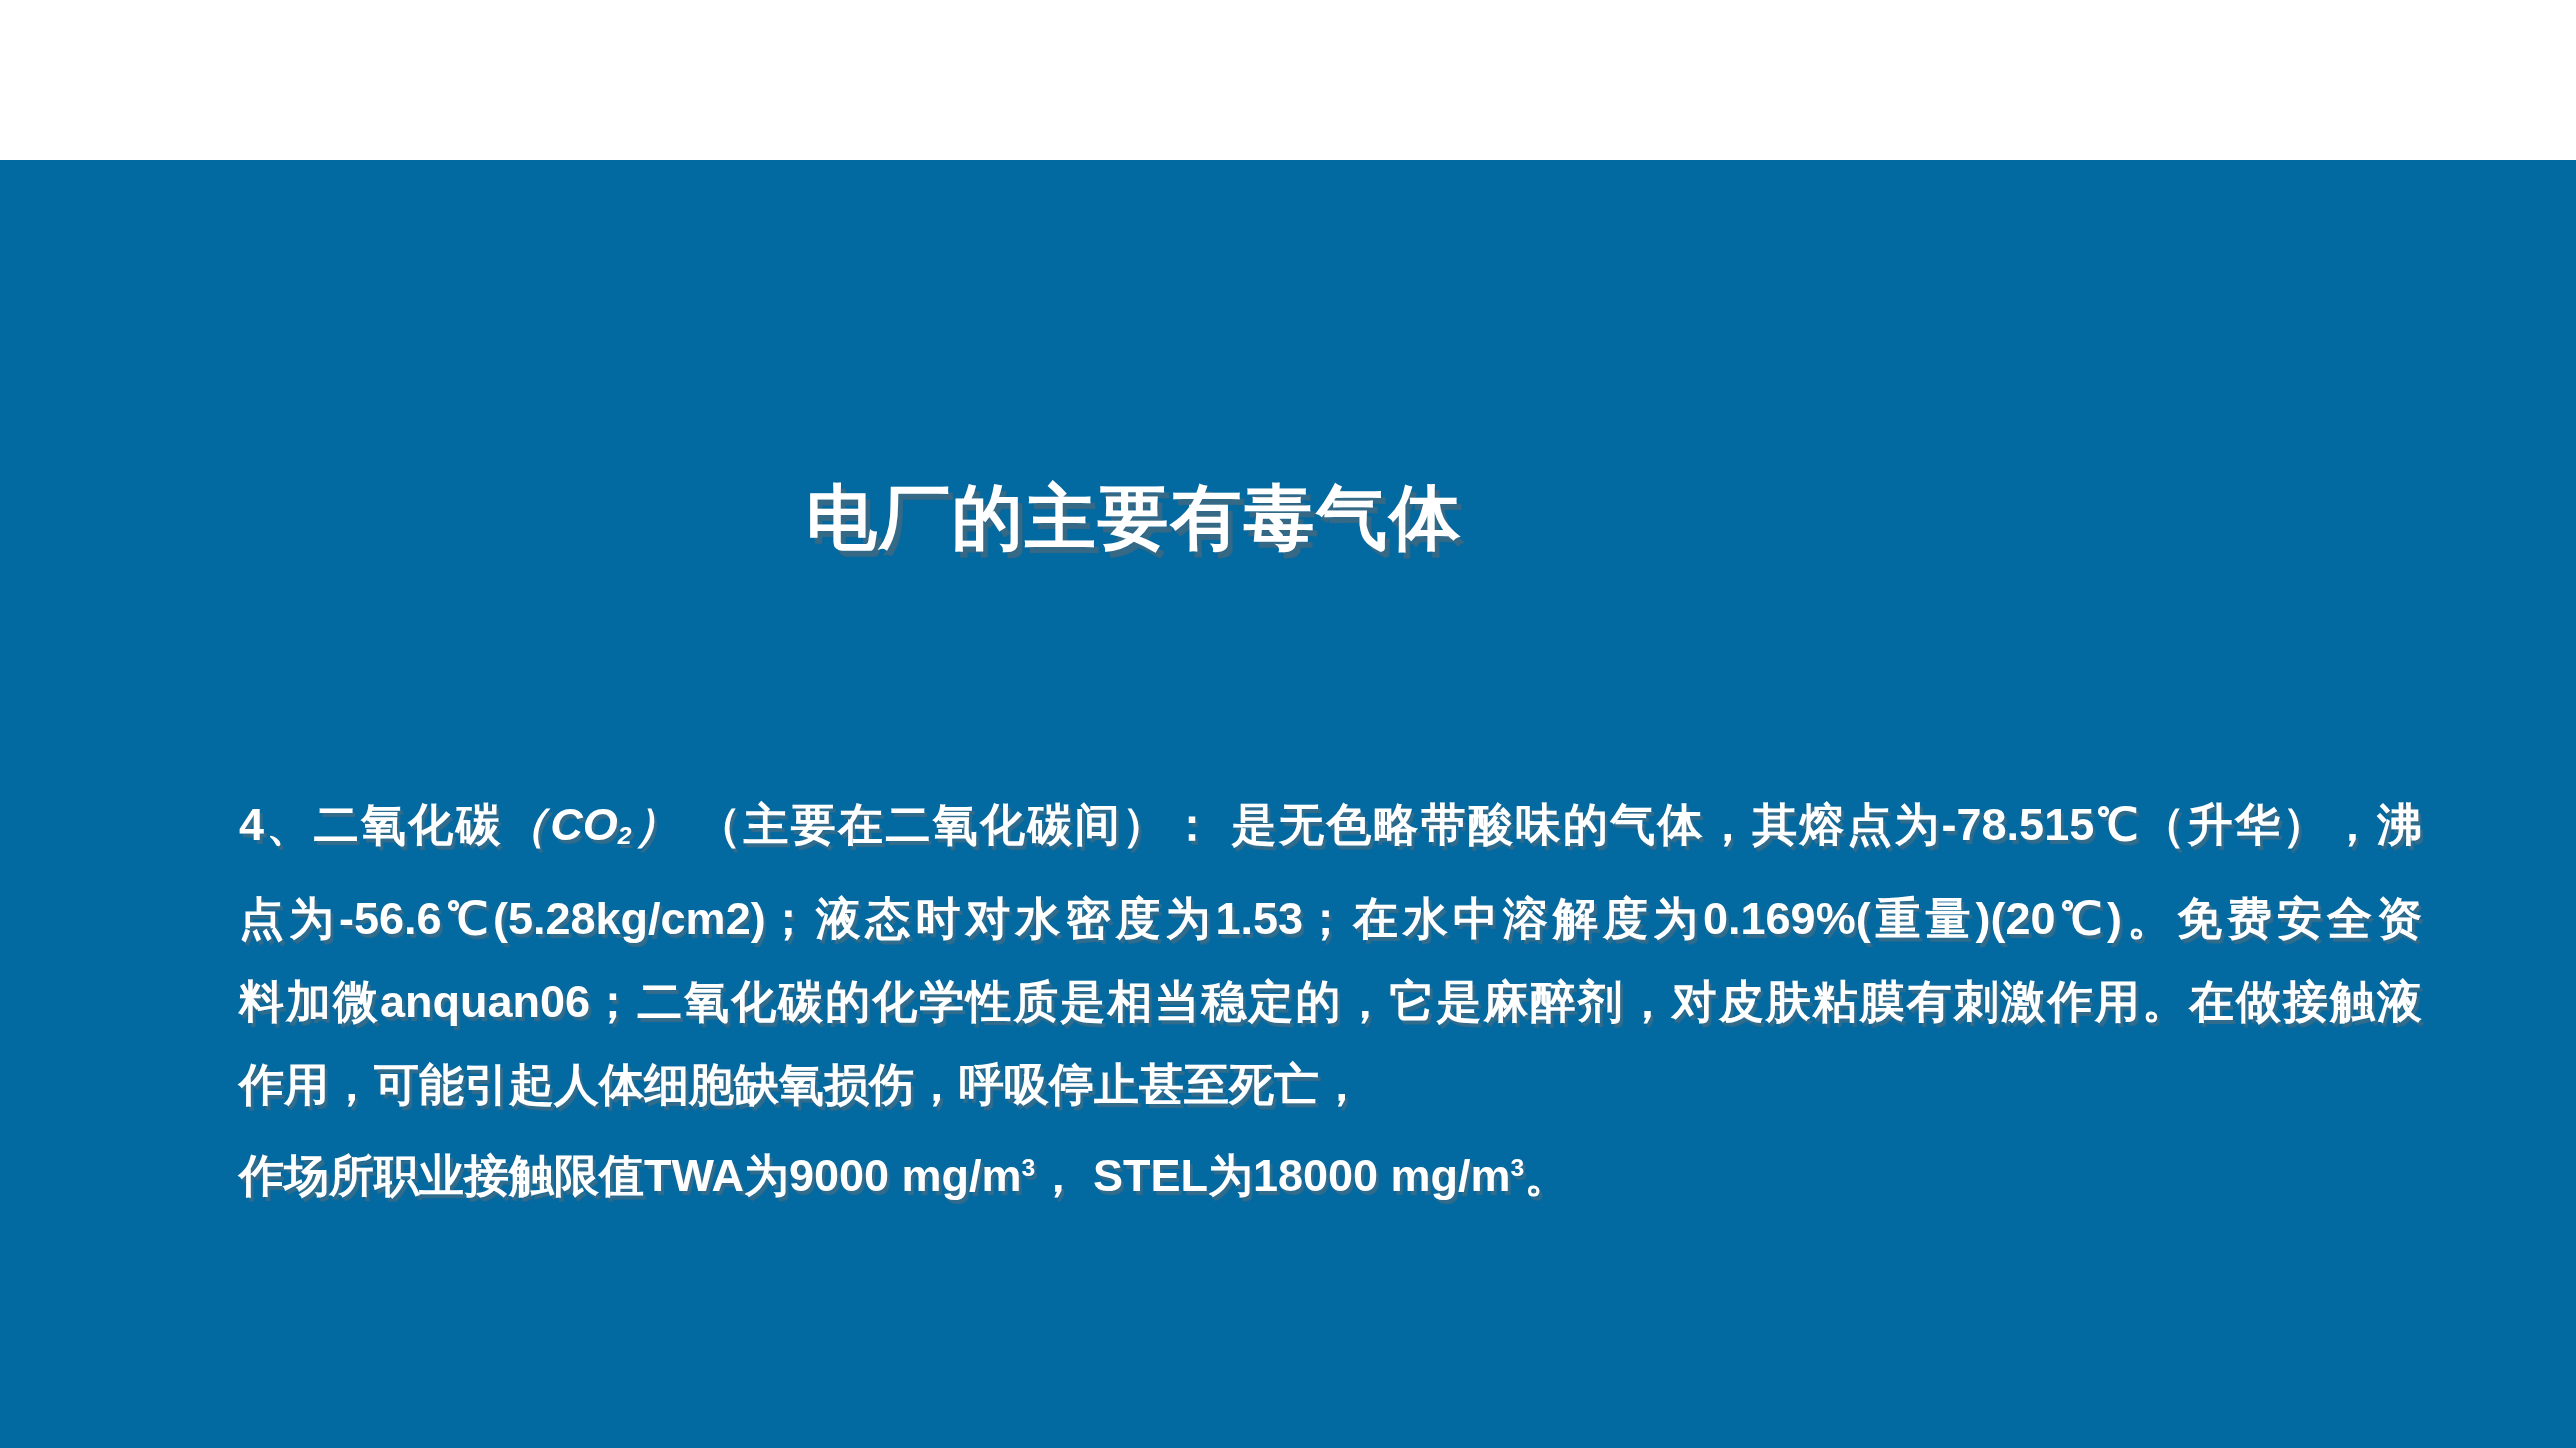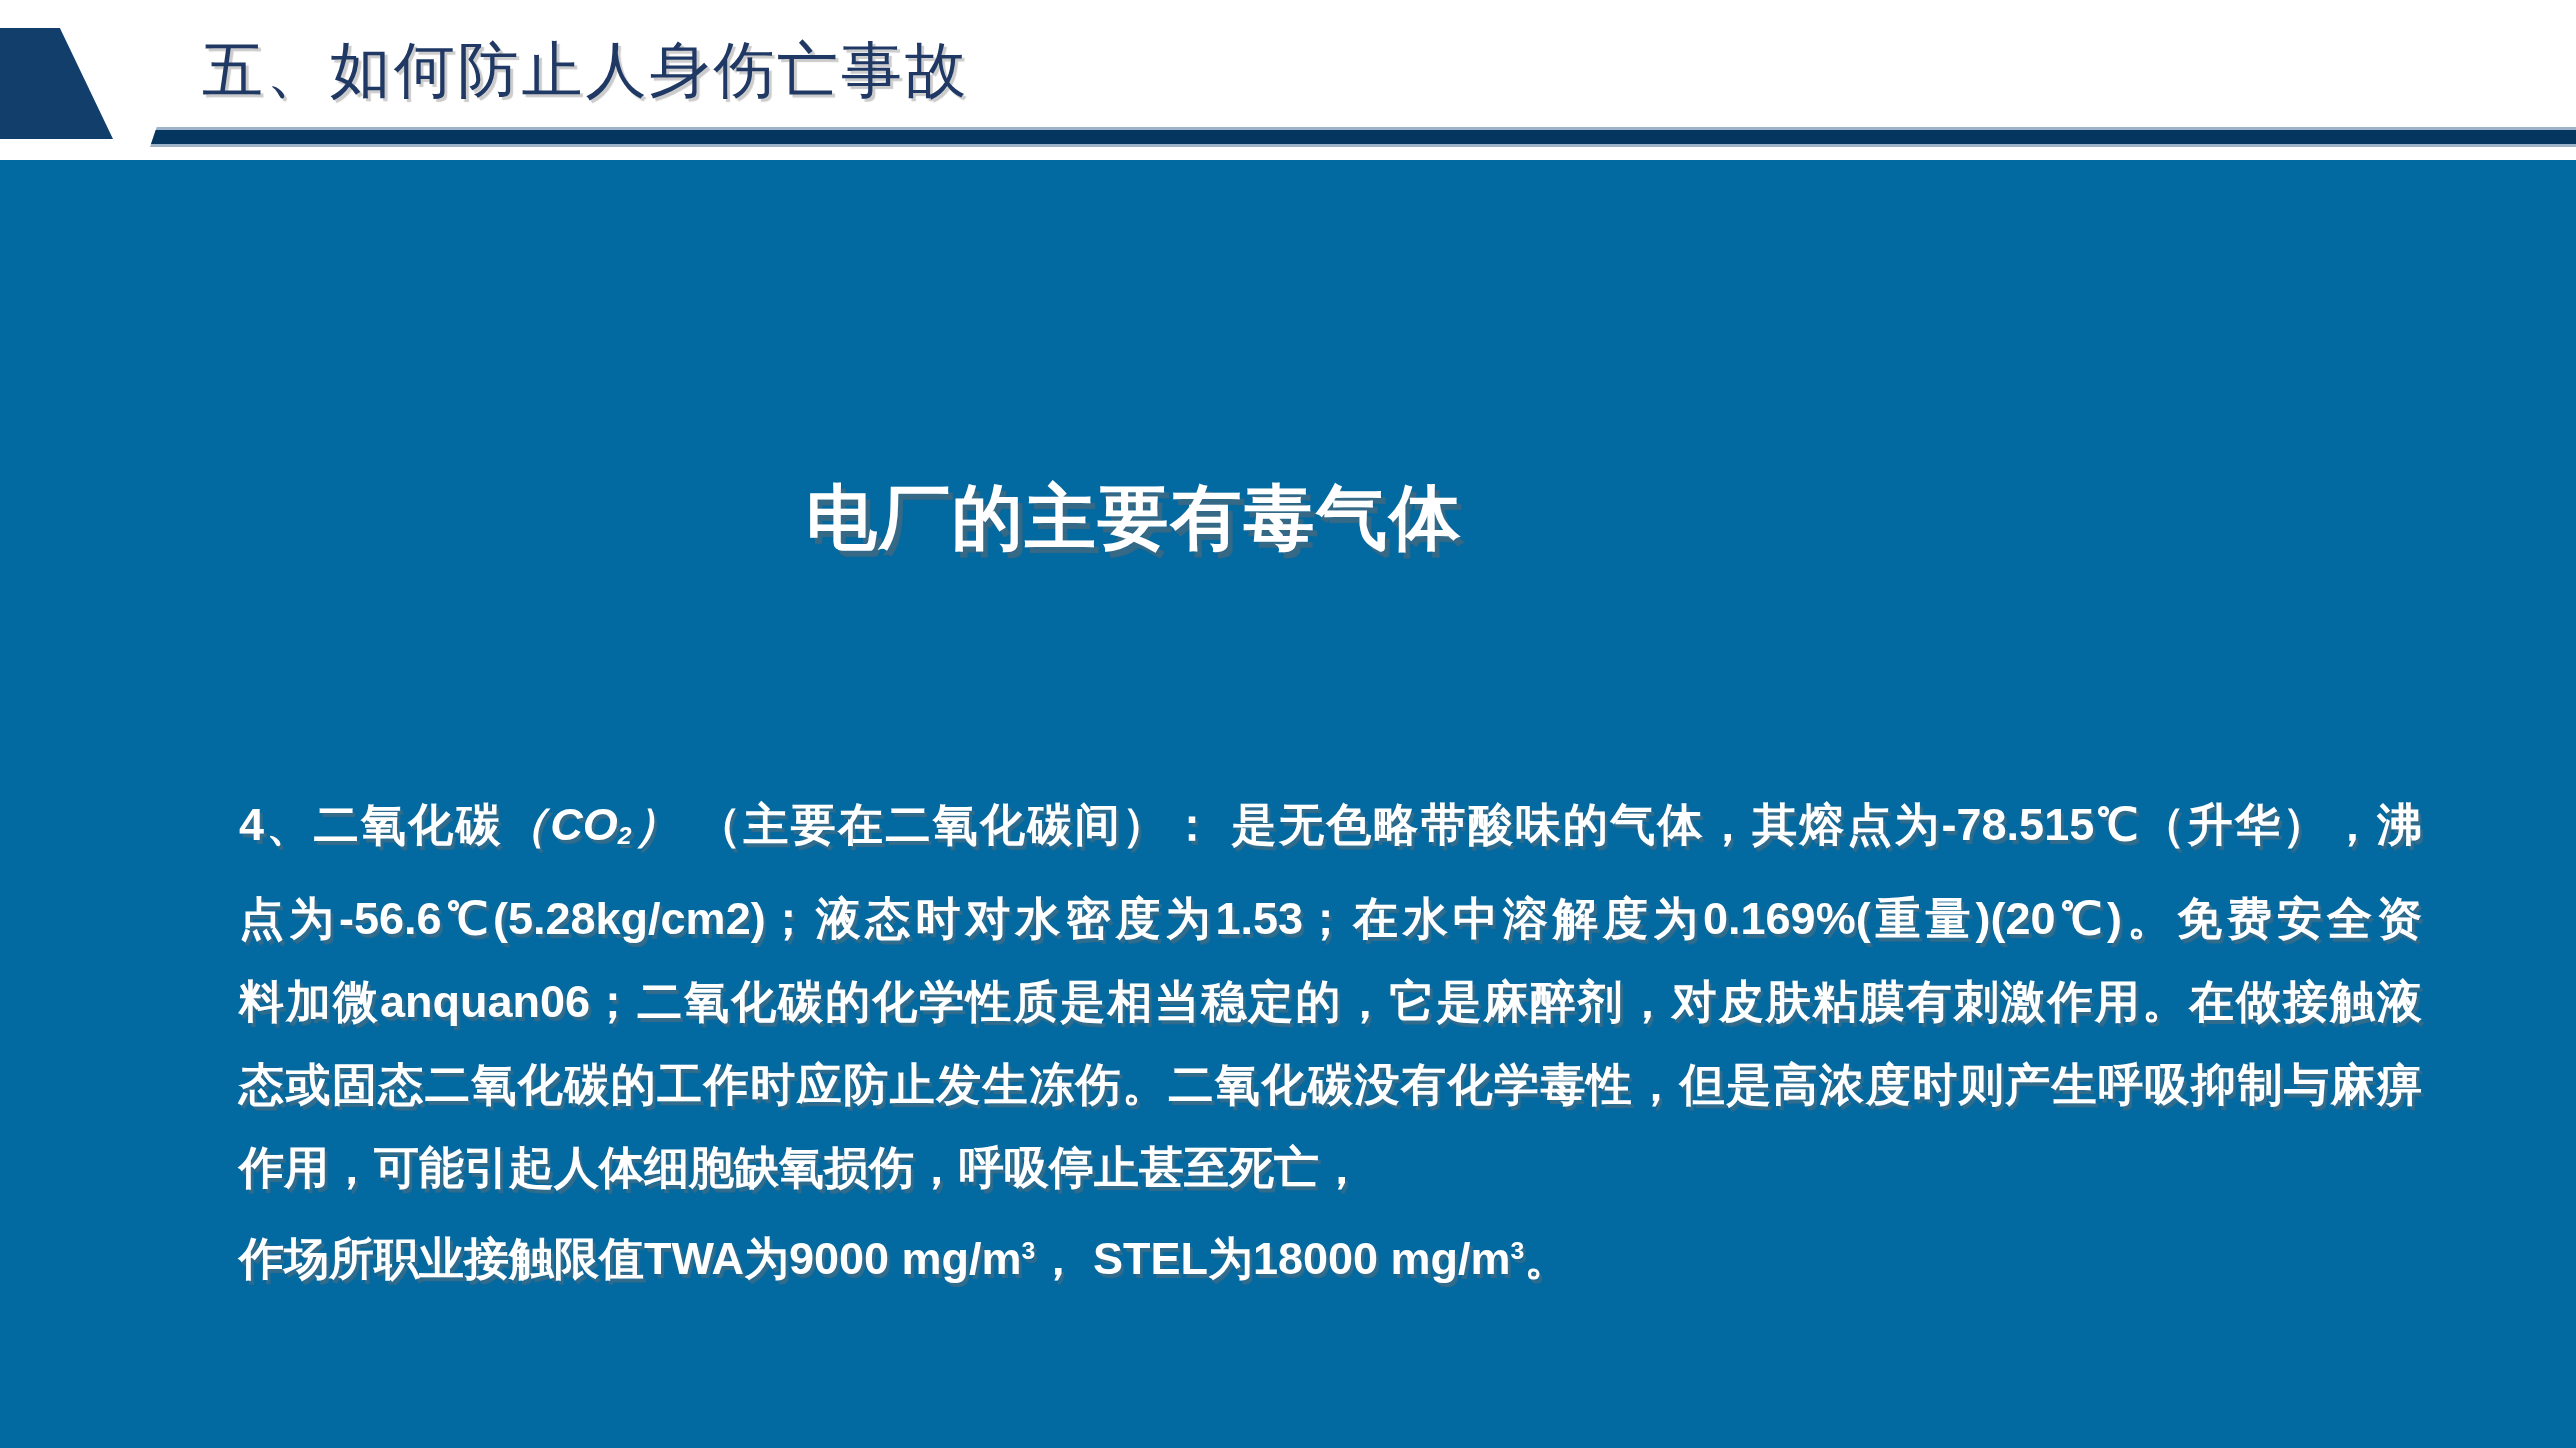--- a/index.html
+++ b/index.html
@@ -60,34 +60,26 @@
   .seg-normal { font-style: normal; }
   .seg-italic { font-style: italic; }
   .seg-italic-sub { font-style: italic; font-size: 0.55em; vertical-align: -0.18em; }
   .seg-sup { font-size: 0.55em; vertical-align: 0.6em; }
 </style>
 </head>
 <body>
 
 <div class="slide">
 
-  <div class="header">
-    <div class="trapezoid"></div>
-    <div class="header-title">五、如何防止人身伤亡事故</div>
-    <div class="header-bar-outer">
-      <div class="header-bar-inner"></div>
-    </div>
-  </div>
 
   <div class="content">
     <div class="content-title">电厂的主要有毒气体</div>
     <div class="body-text">
         <div class="line just"><span class="seg-normal">4、二氧化碳</span><span class="seg-italic">（CO</span><span class="seg-italic-sub">2</span><span class="seg-italic">）</span><span class="seg-normal"> （主要在二氧化碳间）： 是无色略带酸味的气体，其熔点为-78.515℃（升华），沸</span></div>
         <div class="line just"><span class="seg-normal">点为-56.6℃(5.28kg/cm2)；液态时对水密度为1.53；在水中溶解度为0.169%(重量)(20℃)。免费安全资</span></div>
         <div class="line just"><span class="seg-normal">料加微anquan06；二氧化碳的化学性质是相当稳定的，它是麻醉剂，对皮肤粘膜有刺激作用。在做接触液</span></div>
-        <div class="line just"><span class="seg-normal">态或固态二氧化碳的工作时应防止发生冻伤。二氧化碳没有化学毒性，但是高浓度时则产生呼吸抑制与麻痹</span></div>
         <div class="line"><span class="seg-normal">作用，可能引起人体细胞缺氧损伤，呼吸停止甚至死亡，</span></div>
         <div class="line"><span class="seg-normal">作场所职业接触限值TWA为9000 mg/m</span><span class="seg-sup">3</span><span class="seg-normal">， STEL为18000 mg/m</span><span class="seg-sup">3</span><span class="seg-normal">。</span></div>
       </div>
   </div>
 
 </div>
 
 
 </body></html>

